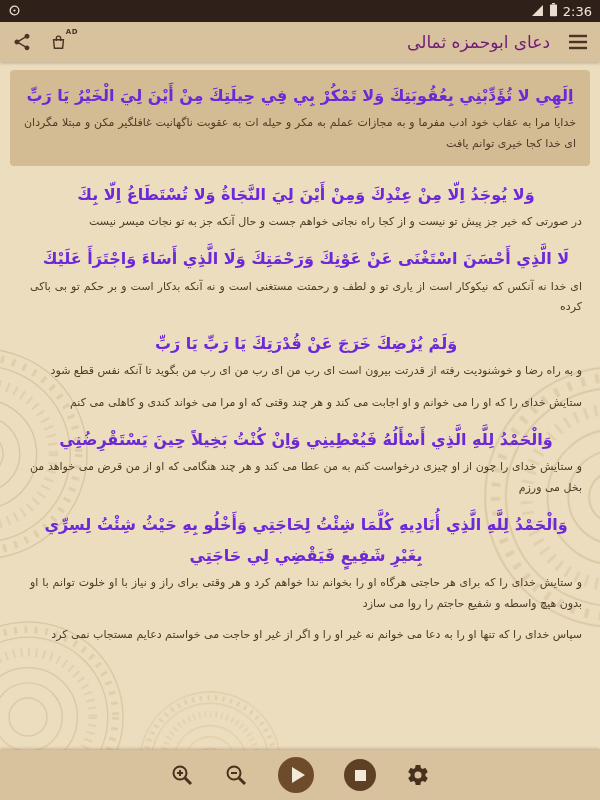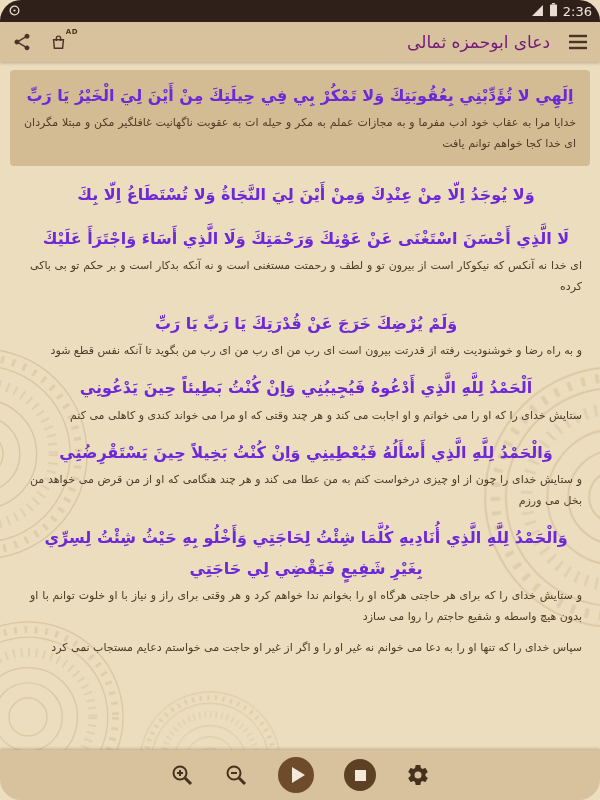--- a/index.html
+++ b/index.html
@@ -1,18 +1,18 @@
 <!DOCTYPE html>
 <html><head>
 <meta charset="utf-8">
 <style>
   * { box-sizing: border-box; margin: 0; padding: 0; }
   html, body { width: 600px; height: 800px; }
   body { font-family: "DejaVu Sans", "Liberation Sans", sans-serif; background: #ecddbe; }
-  .screen { width: 600px; height: 800px; display: flex; flex-direction: column; overflow: hidden; position: relative; background: #ecddbe; border-radius: 21px; }
+  .screen { width: 600px; height: 800px; display: flex; flex-direction: column; overflow: hidden; position: relative; background: #ecddbe; }
 
   .status-bar { flex: 0 0 22px; background: #30201a; display: flex; align-items: center; padding: 0 8px; z-index: 4; }
   .sb-left { display: flex; gap: 6px; align-items: center; }
   .sb-right { margin-left: auto; display: flex; gap: 5px; align-items: center; }
   .sb-time { color: #efe7d8; font-size: 13px; }
 
   .app-bar { flex: 0 0 40px; background: #d8c19d; display: flex; align-items: center; padding: 0 12px; gap: 18px; box-shadow: 0 1px 3px rgba(74,52,36,.3); z-index: 3; }
   .icon-btn { display: flex; align-items: center; justify-content: flex-end; cursor: pointer; }
   .ad-wrap { position: relative; }
   .ad-badge { position: absolute; top: -5px; right: -11px; font-size: 7px; font-weight: bold; color: #4a3424; letter-spacing: .5px; }
@@ -102,35 +102,35 @@
       <g opacity="0.38">
         <use href="#mandala" transform="translate(-18,392) scale(1.05)"></use>
         <use href="#mandala" transform="translate(615,435) scale(1.3)"></use>
         <use href="#mandala" transform="translate(28,655) scale(0.95)"></use>
         <use href="#mandala" transform="translate(210,700) scale(0.7)"></use>
       </g>
     </svg>
     <div class="verse-list">
         <div class="verse highlighted">
     <div class="arabic">اِلَهِي لا تُؤَدِّبْنِي بِعُقُوبَتِكَ وَلا تَمْكُرْ بِي فِي حِيلَتِكَ مِنْ أَيْنَ لِيَ الْخَيْرُ يَا رَبِّ</div>
-    <div class="translation">خدایا مرا به عقاب خود ادب مفرما و به مجازات عملم به مکر و حیله ات به عقوبت ناگهانیت غافلگیر مکن و مبتلا مگردان ای خدا کجا خواهم توانم یافت</div>
+    <div class="translation">خدایا مرا به عقاب خود ادب مفرما و به مجازات عملم به مکر و حیله ات به عقوبت ناگهانیت غافلگیر مکن و مبتلا مگردان ای خدا کجا خیری توانم یافت</div>
   </div>
         <div class="verse">
     <div class="arabic">وَلا يُوجَدُ اِلّا مِنْ عِنْدِكَ وَمِنْ أَيْنَ لِيَ النَّجَاةُ وَلا تُسْتَطَاعُ اِلّا بِكَ</div>
+    <div class="translation">در صورتی که خیر جز پیش تو نیست و از کجا راه نجاتی خواهم جست و حال آنکه جز به تو نجات میسر نیست</div>
   </div>
         <div class="verse">
     <div class="arabic">لَا الَّذِي أَحْسَنَ اسْتَغْنَى عَنْ عَوْنِكَ وَرَحْمَتِكَ وَلَا الَّذِي أَسَاءَ وَاجْتَرَأَ عَلَيْكَ</div>
-    <div class="translation">ای خدا نه آنکس که نیکوکار است از بیرون تو و لطف و رحمتت مستغنی است و نه آنکه بدکار است و بر حکم تو بی باکی کرده</div>
+    <div class="translation">ای خدا نه آنکس که نیکوکار است از یاری تو و لطف و رحمتت مستغنی است و نه آنکه بدکار است و بر حکم تو بی باکی کرده</div>
   </div>
         <div class="verse">
     <div class="arabic">وَلَمْ يُرْضِكَ خَرَجَ عَنْ قُدْرَتِكَ يَا رَبِّ يَا رَبِّ</div>
     <div class="translation">و به راه رضا و خوشنودیت رفته از قدرتت بیرون است ای رب من ای رب من ای رب من بگوید تا آنکه نفس قطع شود</div>
   </div>
         <div class="verse">
-    <div class="arabic">اَلْحَمْدُ لِلَّهِ الَّذِي أَدْعُوهُ فَيُجِيبُنِي وَاِنْ كُنْتُ بَطِيئاً حِينَ يَدْعُونِي</div>
     <div class="translation">ستایش خدای را که او را می خوانم و او اجابت می کند و هر چند وقتی که او مرا می خواند کندی و کاهلی می کنم</div>
   </div>
         <div class="verse">
     <div class="arabic">وَالْحَمْدُ لِلَّهِ الَّذِي أَسْأَلُهُ فَيُعْطِينِي وَاِنْ كُنْتُ بَخِيلاً حِينَ يَسْتَقْرِضُنِي</div>
     <div class="translation">و ستایش خدای را چون از او چیزی درخواست کنم به من عطا می کند و هر چند هنگامی که او از من قرض می خواهد من بخل می ورزم</div>
   </div>
         <div class="verse">
     <div class="arabic">وَالْحَمْدُ لِلَّهِ الَّذِي أُنَادِيهِ كُلَّمَا شِئْتُ لِحَاجَتِي وَأَخْلُو بِهِ حَيْثُ شِئْتُ لِسِرِّي بِغَيْرِ شَفِيعٍ فَيَقْضِي لِي حَاجَتِي</div>
     <div class="translation">و ستایش خدای را که برای هر حاجتی هرگاه او را بخوانم ندا خواهم کرد و هر وقتی برای راز و نیاز با او خلوت توانم با او بدون هیچ واسطه و شفیع حاجتم را روا می سازد</div>
   </div>

